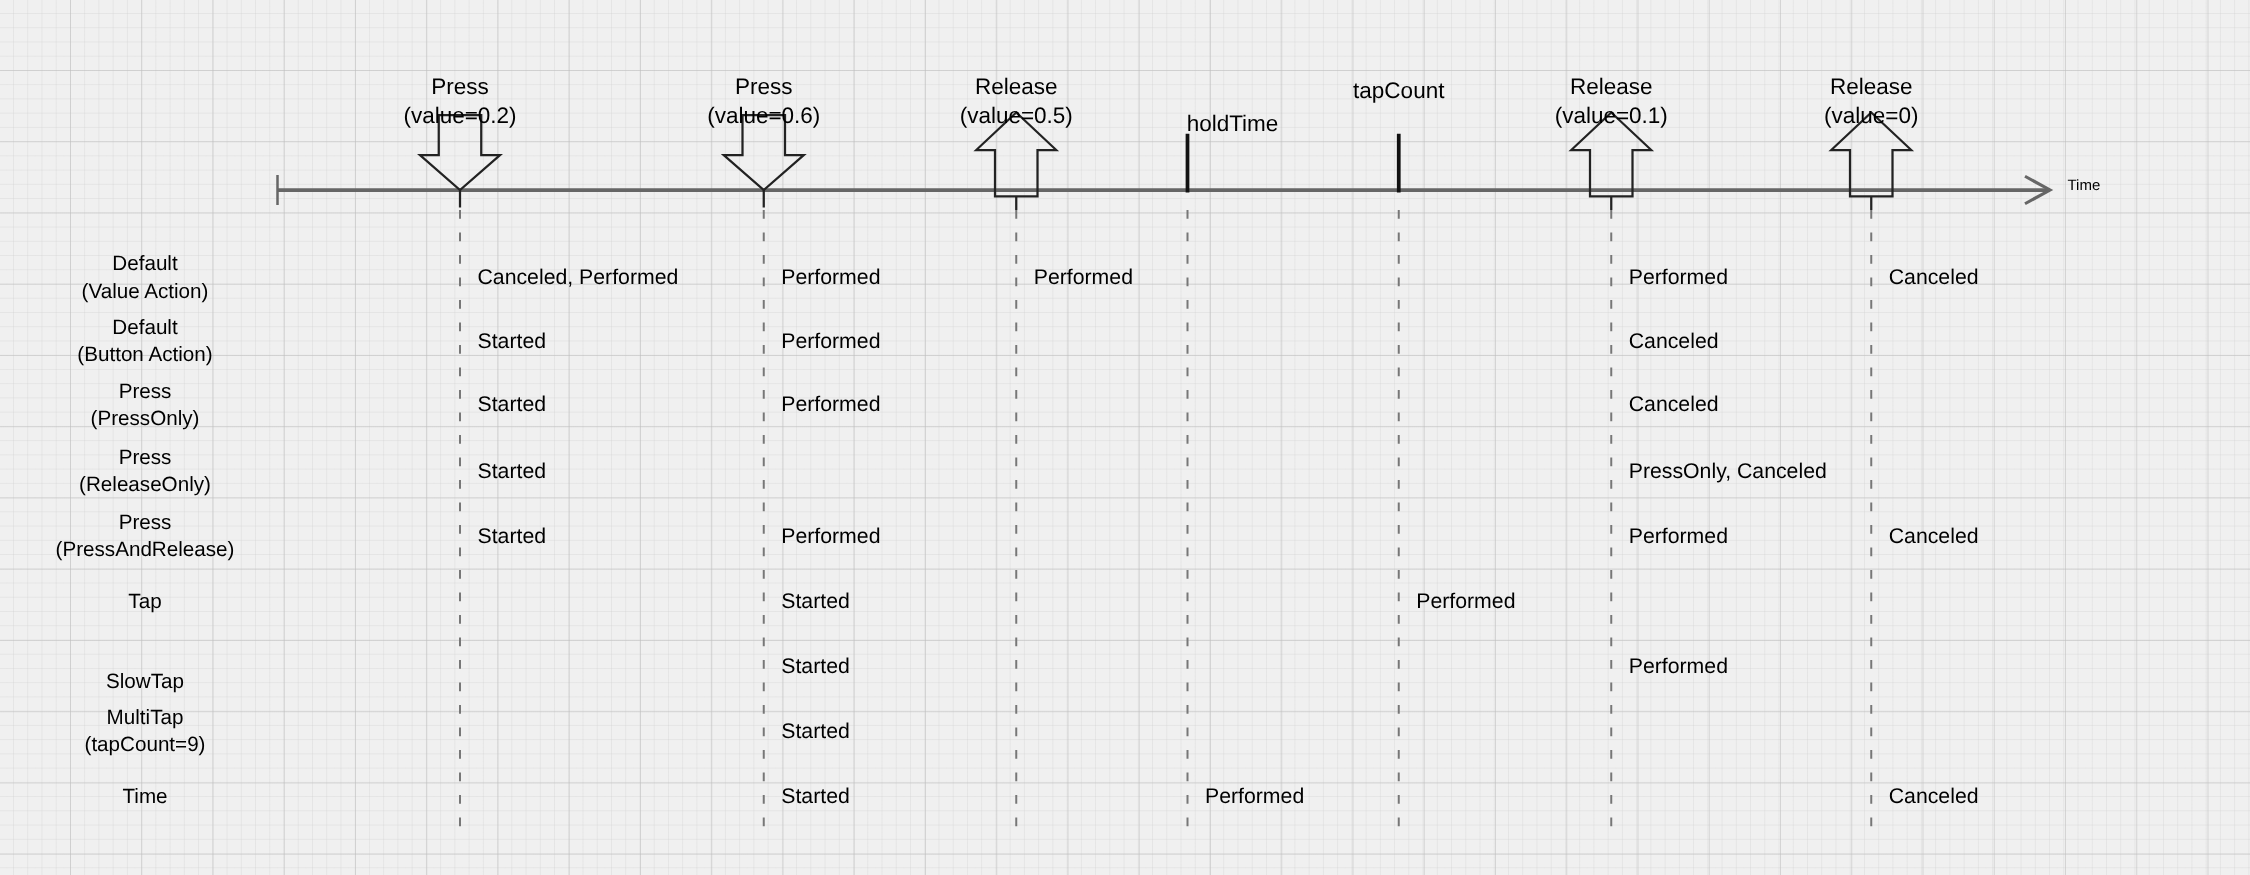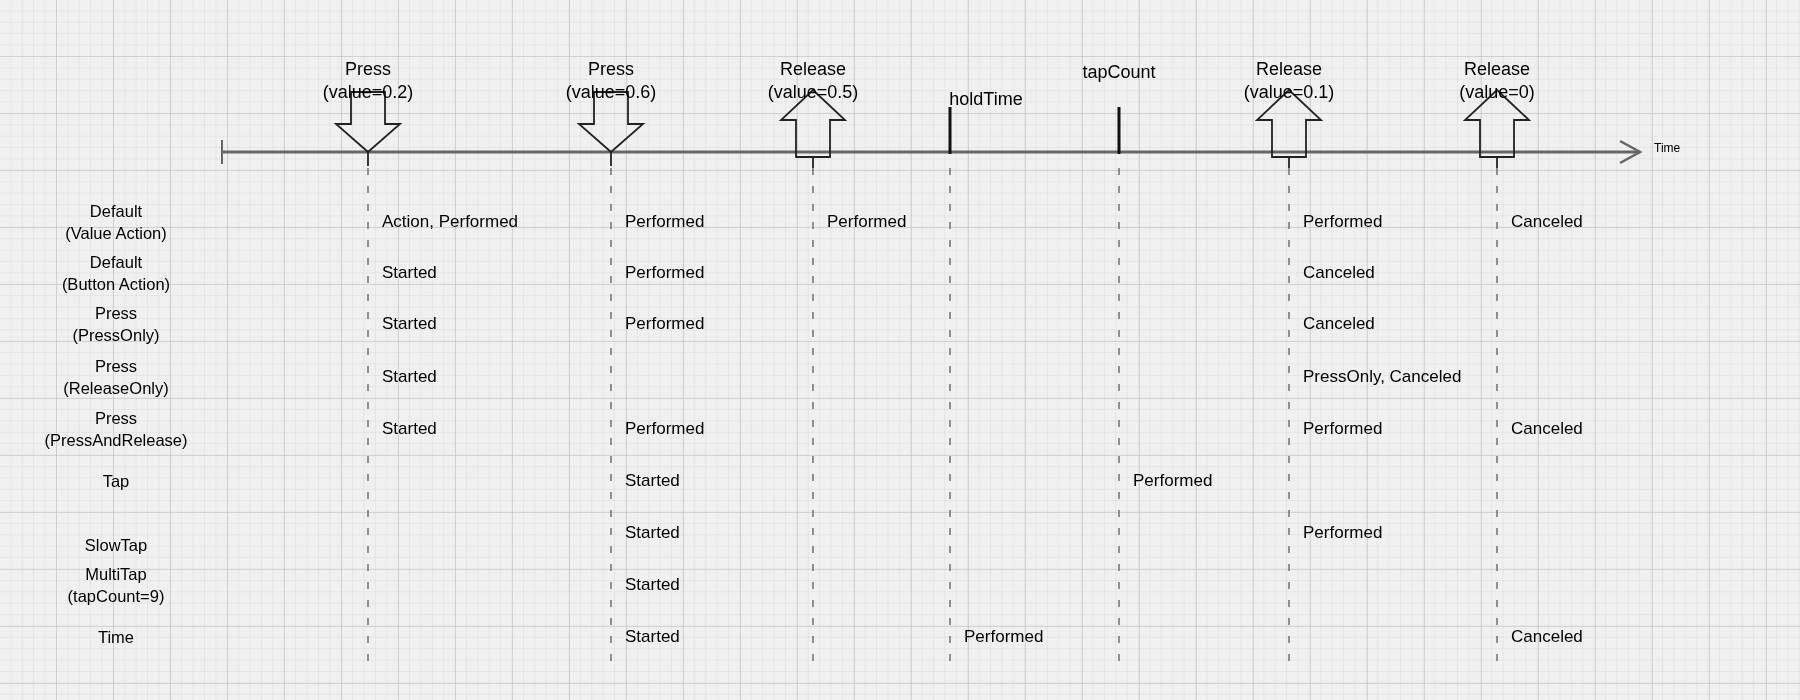--- a/index.html
+++ b/index.html
@@ -120,21 +120,21 @@
 (ReleaseOnly)</div>
       <div class="row-label" style="left: 0px; width: 232px; top: 429px;">Press
 (PressAndRelease)</div>
       <div class="row-label" style="left: 0px; width: 232px; top: 481px;">Tap</div>
       <div class="row-label" style="left: 0px; width: 232px; top: 545px;">SlowTap</div>
       <div class="row-label" style="left: 0px; width: 232px; top: 585px;">MultiTap
 (tapCount=9)</div>
       <div class="row-label" style="left: 0px; width: 232px; top: 637px;">Time</div>
     </div>
   <div id="cells">
-      <div class="cell" style="left: 382px; top: 222px;">Action, Performed</div>
+      <div class="cell" style="left: 382px; top: 222px;">Canceled, Performed</div>
       <div class="cell" style="left: 625px; top: 222px;">Performed</div>
       <div class="cell" style="left: 827px; top: 222px;">Performed</div>
       <div class="cell" style="left: 1303px; top: 222px;">Performed</div>
       <div class="cell" style="left: 1511px; top: 222px;">Canceled</div>
       <div class="cell" style="left: 382px; top: 273px;">Started</div>
       <div class="cell" style="left: 625px; top: 273px;">Performed</div>
       <div class="cell" style="left: 1303px; top: 273px;">Canceled</div>
       <div class="cell" style="left: 382px; top: 324px;">Started</div>
       <div class="cell" style="left: 625px; top: 324px;">Performed</div>
       <div class="cell" style="left: 1303px; top: 324px;">Canceled</div>

